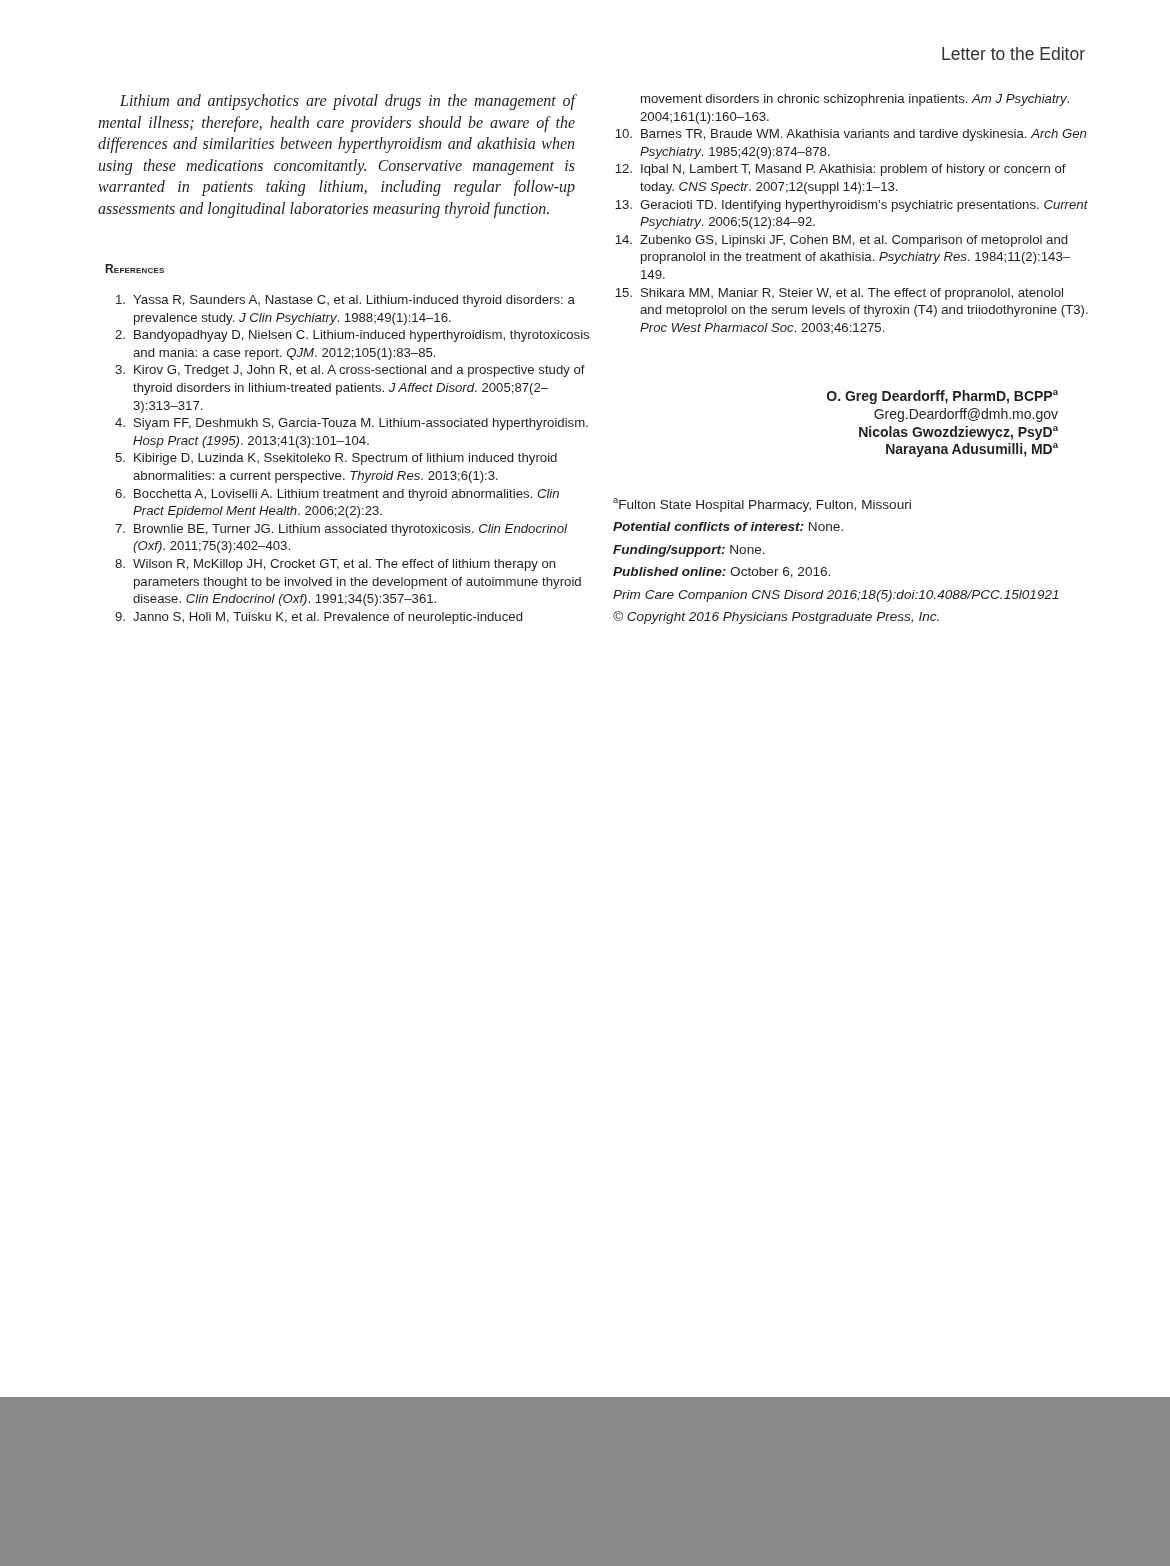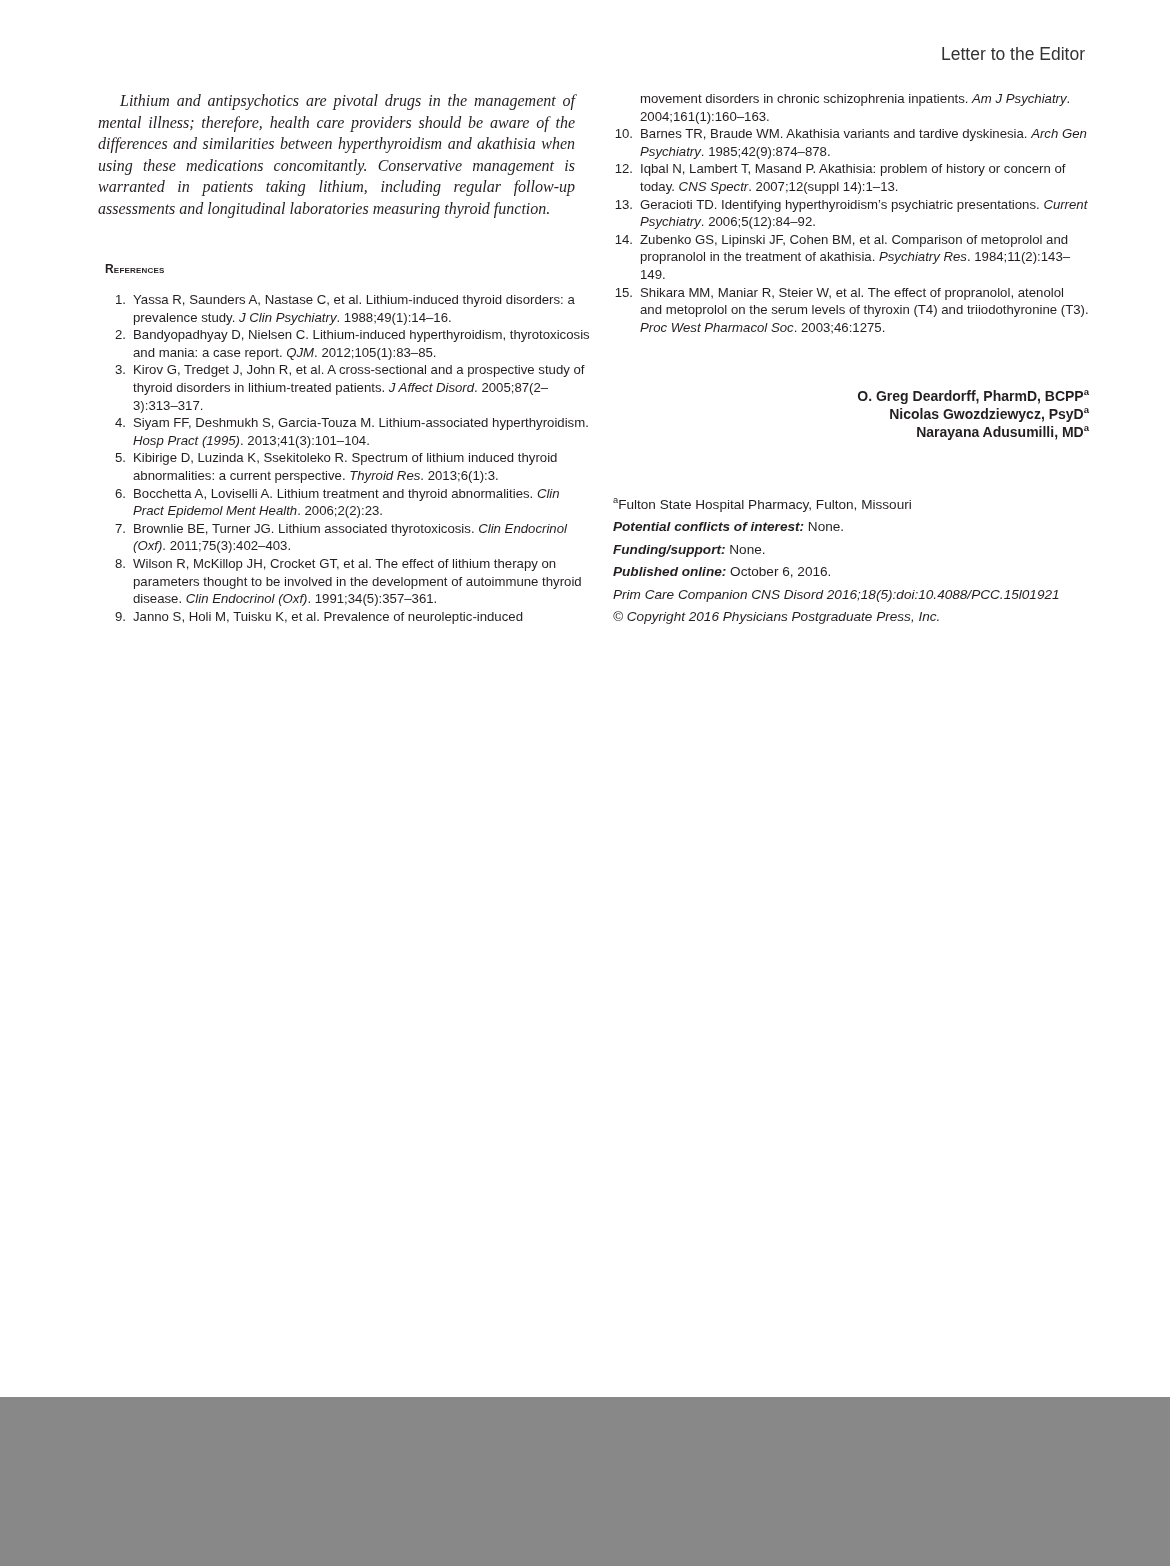--- a/index.html
+++ b/index.html
@@ -30,21 +30,21 @@
   }
   .ref-list { position:absolute; font-size:13.2px; line-height:17.6px; }
   #refs-left  { left:105px; top:291px; width:487px; }
   #refs-right { left:610px; top:90px;  width:479px; }
   .ref-item { display:flex; }
   .ref-num  { flex:none; text-align:right; padding-right:7px; }
   #refs-left  .ref-num { width:28px; }
   #refs-right .ref-num { width:30px; }
   .ref-text { flex:1; }
   .authors {
-    position:absolute; left:610px; top:388px; width:479px;
+    position:absolute; left:579px; top:388px; width:479px;
     text-align:right; font-size:14px; line-height:17.8px;
   }
   .footnotes {
     position:absolute; left:613px; top:494px; width:478px;
     font-size:13.6px; line-height:22.4px;
   }
   .seg-i  { font-style:italic; }
   .seg-b  { font-weight:bold; }
   .seg-bi { font-weight:bold; font-style:italic; }
   .seg-sup, .seg-bsup { font-size:68%; line-height:0; }
@@ -141,20 +141,21 @@
         <span class="ref-text"><span>Zubenko GS, Lipinski JF, Cohen BM, et al. Comparison of metoprolol and propranolol in the treatment of akathisia. </span><span class="seg-i">Psychiatry Res</span><span>. 1984;11(2):143–149.</span></span>
       </div>
       <div class="ref-item">
         <span class="ref-num">15.</span>
         <span class="ref-text"><span>Shikara MM, Maniar R, Steier W, et al. The effect of propranolol, atenolol and metoprolol on the serum levels of thyroxin (T4) and triiodothyronine (T3). </span><span class="seg-i">Proc West Pharmacol Soc</span><span>. 2003;46:1275.</span></span>
       </div>
     </div>
 
   <div class="authors">
       <div><span class="seg-b">O. Greg Deardorff, PharmD, BCPP</span><sup class="seg-bsup">a</sup></div>
+      <div><span>Greg.Deardorff@dmh.mo.gov</span></div>
       <div><span class="seg-b">Nicolas Gwozdziewycz, PsyD</span><sup class="seg-bsup">a</sup></div>
       <div><span class="seg-b">Narayana Adusumilli, MD</span><sup class="seg-bsup">a</sup></div>
     </div>
 
   <div class="footnotes">
       <div><sup class="seg-sup">a</sup><span>Fulton State Hospital Pharmacy, Fulton, Missouri</span></div>
       <div><span class="seg-bi">Potential conflicts of interest:</span><span> None.</span></div>
       <div><span class="seg-bi">Funding/support:</span><span> None.</span></div>
       <div><span class="seg-bi">Published online:</span><span> October 6, 2016.</span></div>
       <div><span class="seg-i">Prim Care Companion CNS Disord 2016;18(5):doi:10.4088/PCC.15l01921</span></div>

